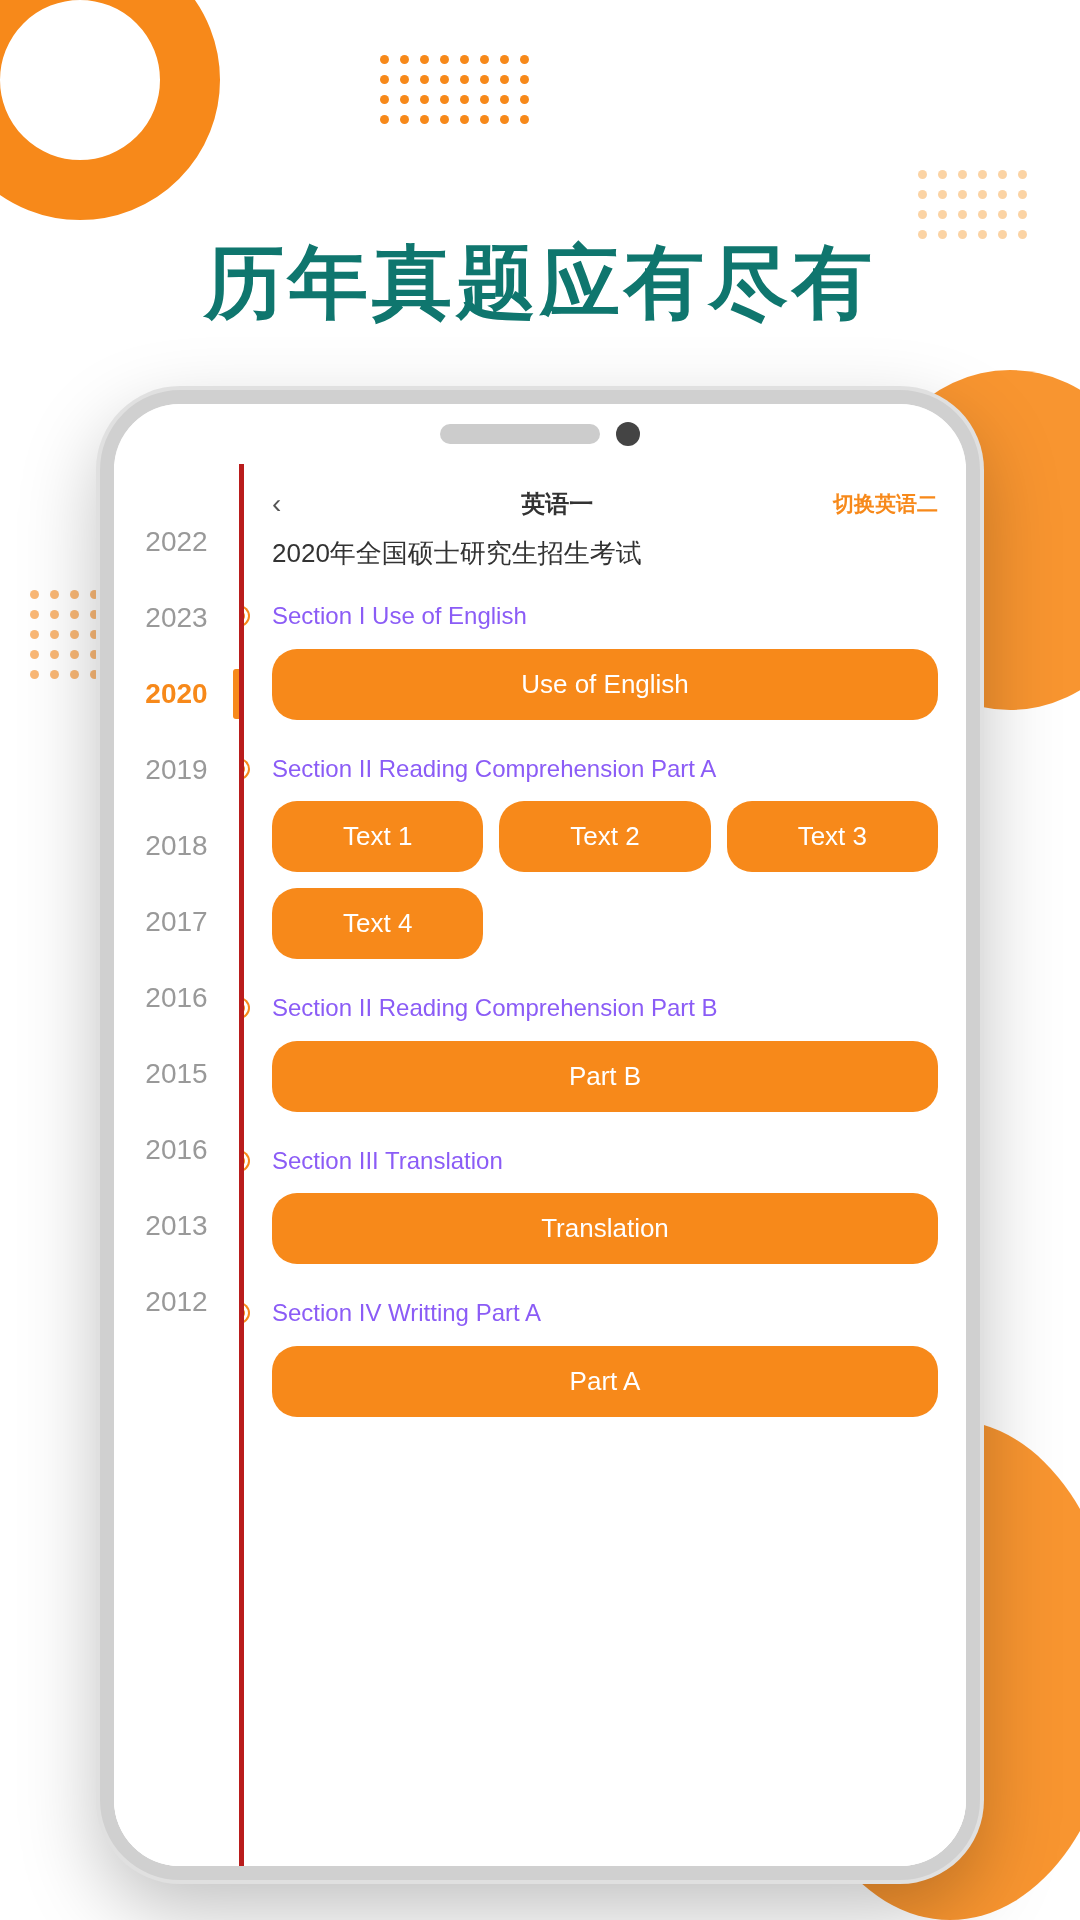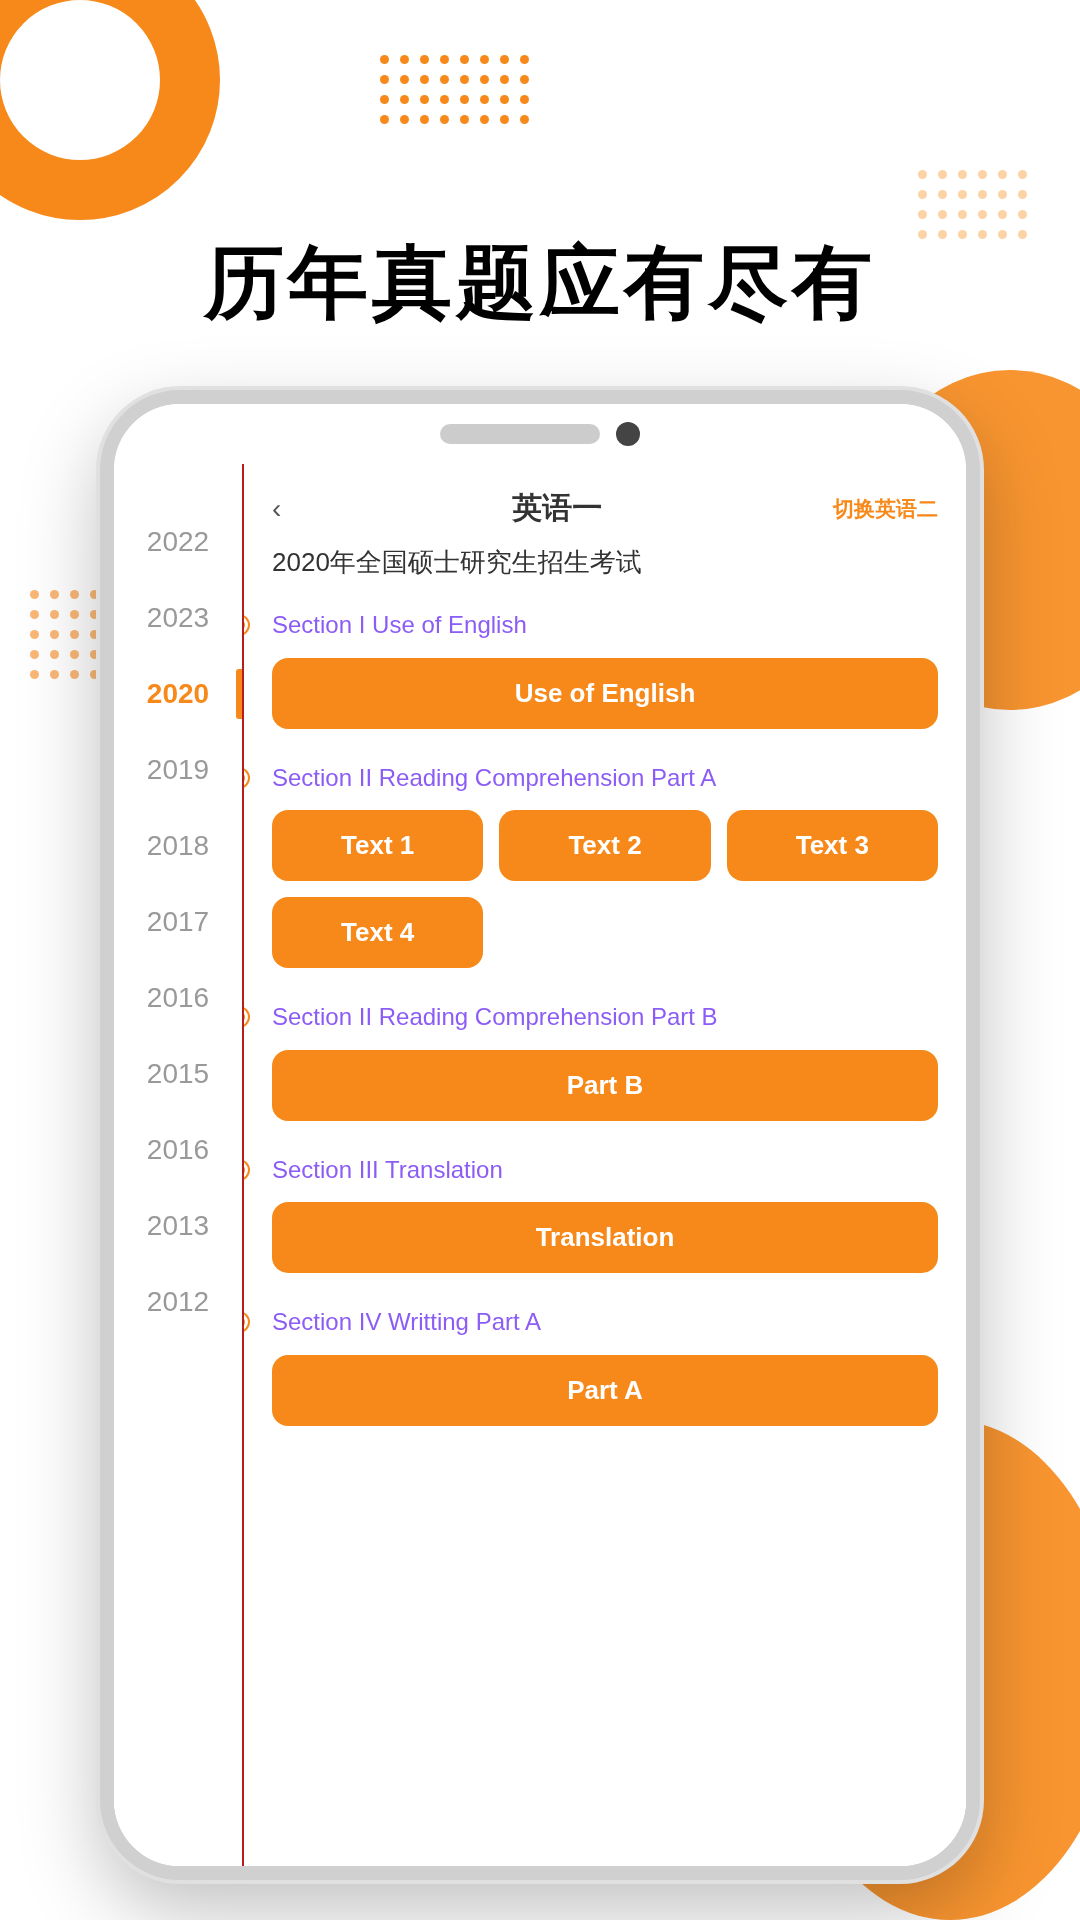--- a/index.html
+++ b/index.html
@@ -94,21 +94,21 @@
 
     
     .main-heading {
       position: absolute;
       top: 230px;
       left: 0;
       width: 100%;
       text-align: center;
       font-size: 80px;
       font-weight: 900;
-      color: #000000;
+      color: #0f766e;
       letter-spacing: 4px;
     }
 
     
     .phone-wrapper {
       position: absolute;
       top: 390px;
       left: 100px;
       right: 100px;
       bottom: 40px;
@@ -152,21 +152,21 @@
       background: #fff;
       height: calc(100% - 60px);
       display: flex;
       overflow: hidden;
     }
 
     
     .year-sidebar {
       width: 130px;
       background: #fff;
-      border-right: 2px solid #b91c1c;
+      border-right: 5px solid #b91c1c;
       display: flex;
       flex-direction: column;
       align-items: center;
       padding-top: 40px;
       gap: 0;
       overflow: hidden;
     }
 
     .year-item {
       width: 100%;
@@ -207,21 +207,21 @@
       justify-content: space-between;
       align-items: center;
       margin-bottom: 16px;
     }
     .back-arrow {
       font-size: 28px;
       color: #555;
       cursor: pointer;
     }
     .lang-title {
-      font-size: 30px;
+      font-size: 24px;
       color: #333;
       font-weight: 600;
     }
     .lang-switch {
       font-size: 21px;
       color: #F7891A;
       font-weight: 600;
       cursor: pointer;
     }
 
@@ -267,24 +267,24 @@
       display: grid;
       grid-template-columns: 1fr;
       gap: 16px;
       margin-bottom: 8px;
     }
 
     .section-btn {
       background: #F7891A;
       color: #fff;
       border: none;
-      border-radius: 16px;
+      border-radius: 25px;
       padding: 20px 10px;
       font-size: 26px;
-      font-weight: 700;
+      font-weight: 400;
       cursor: pointer;
       text-align: center;
       display: block;
       width: 100%;
     }
   </style>
 </head>
 <body>
 
 <div class="bg-circle-top-left"></div>

